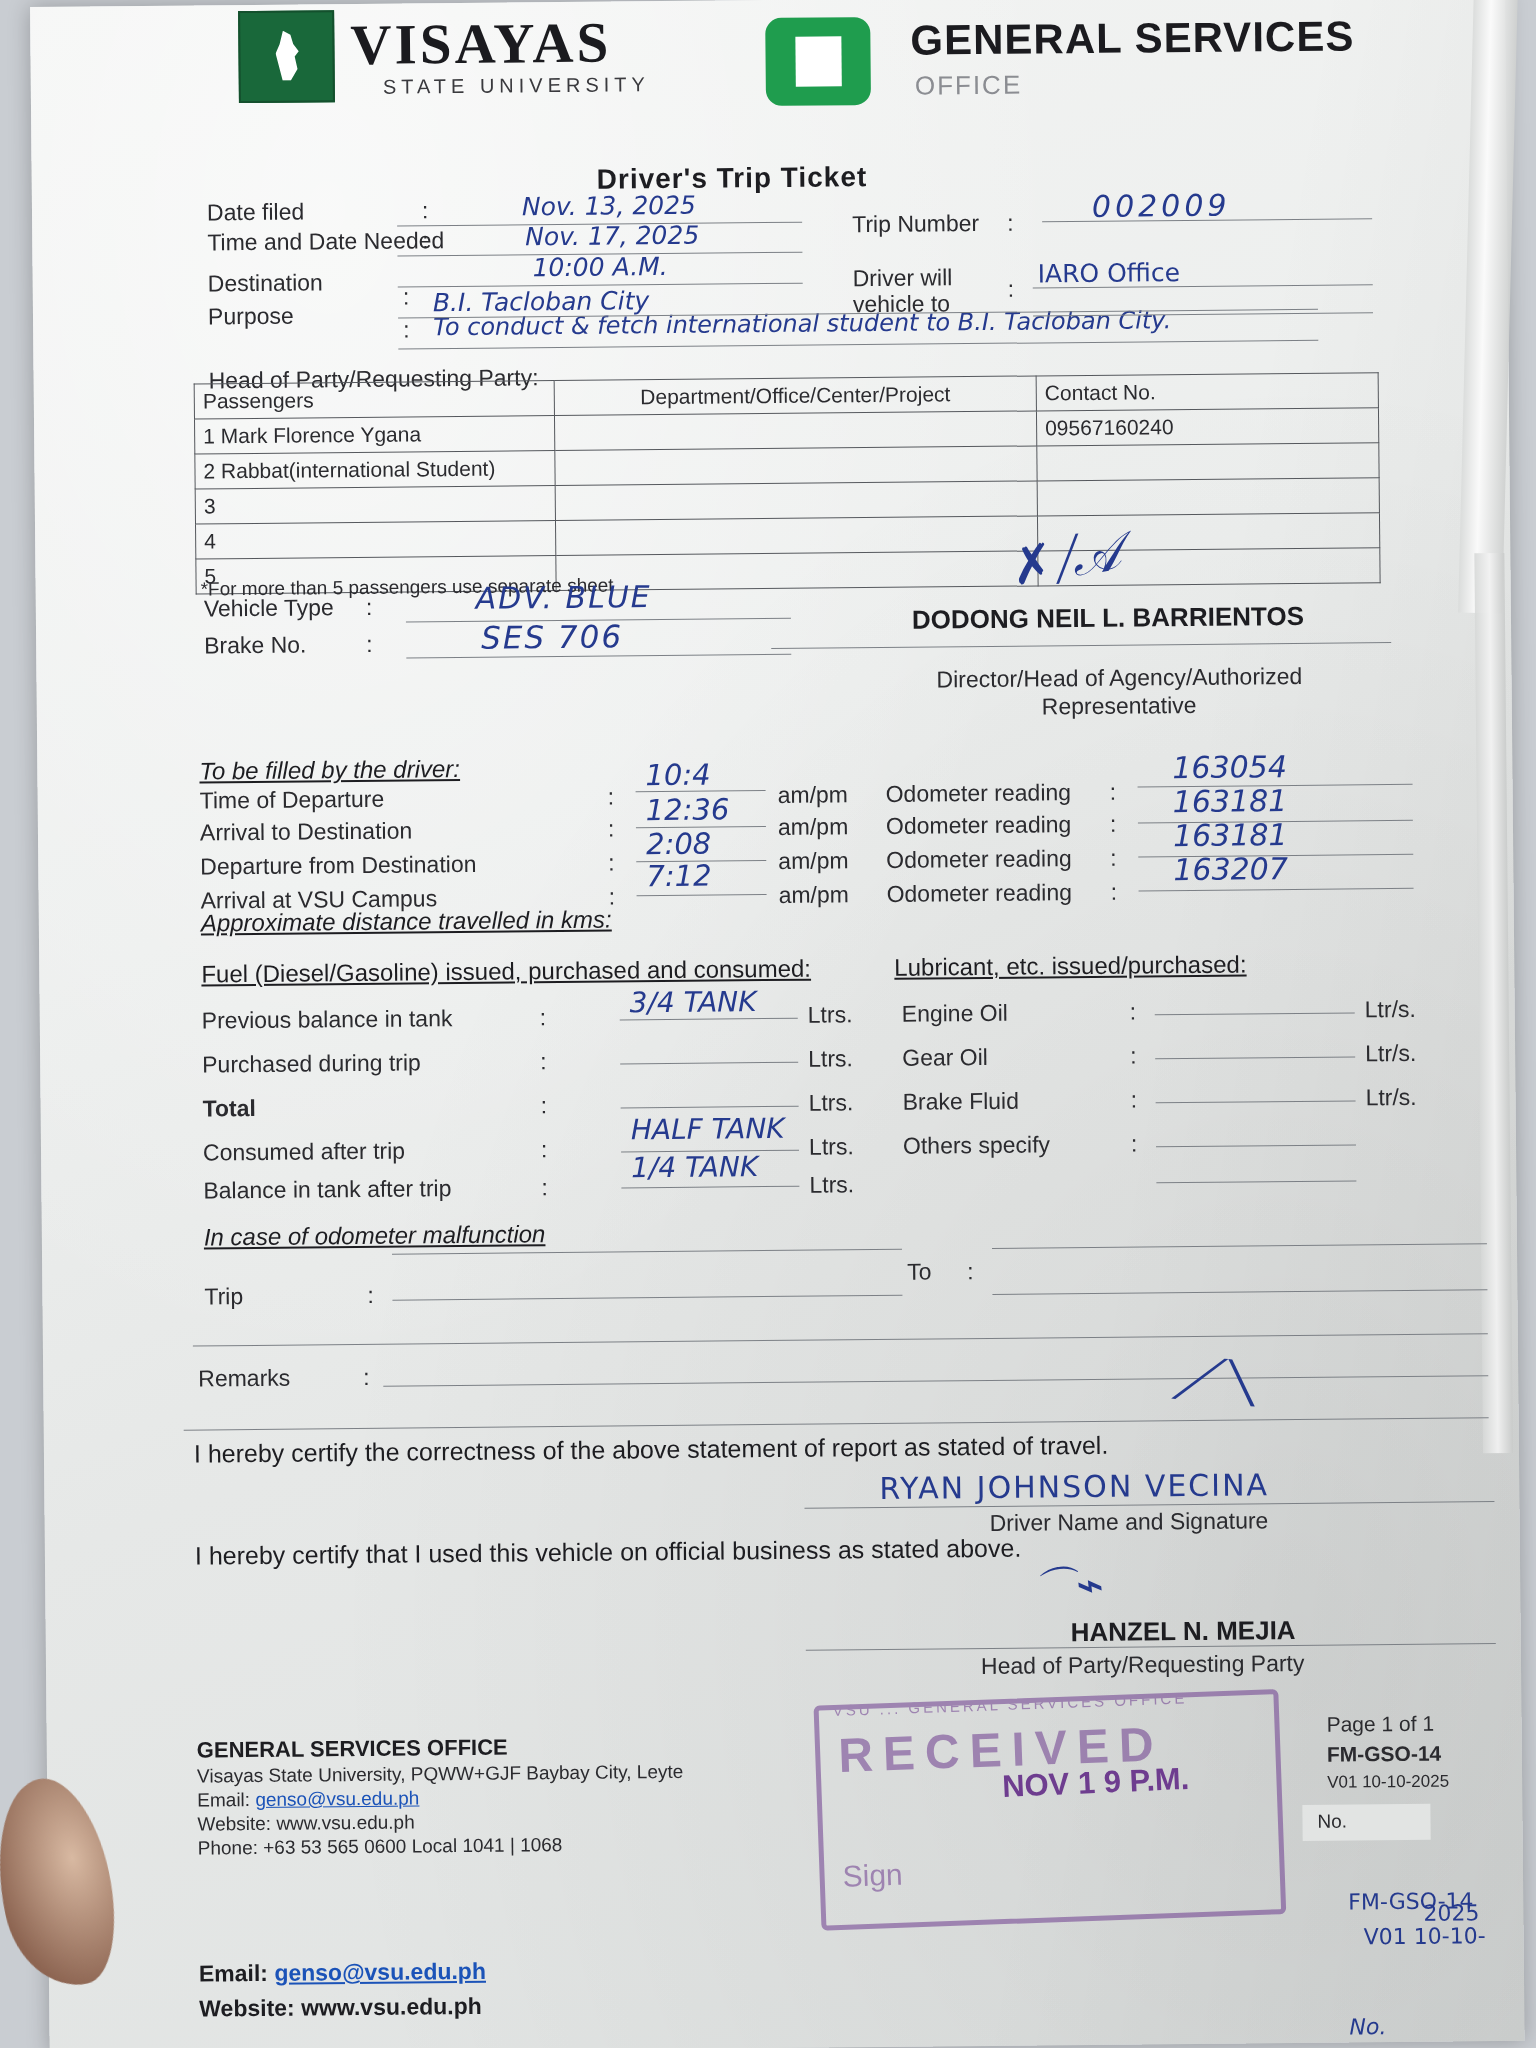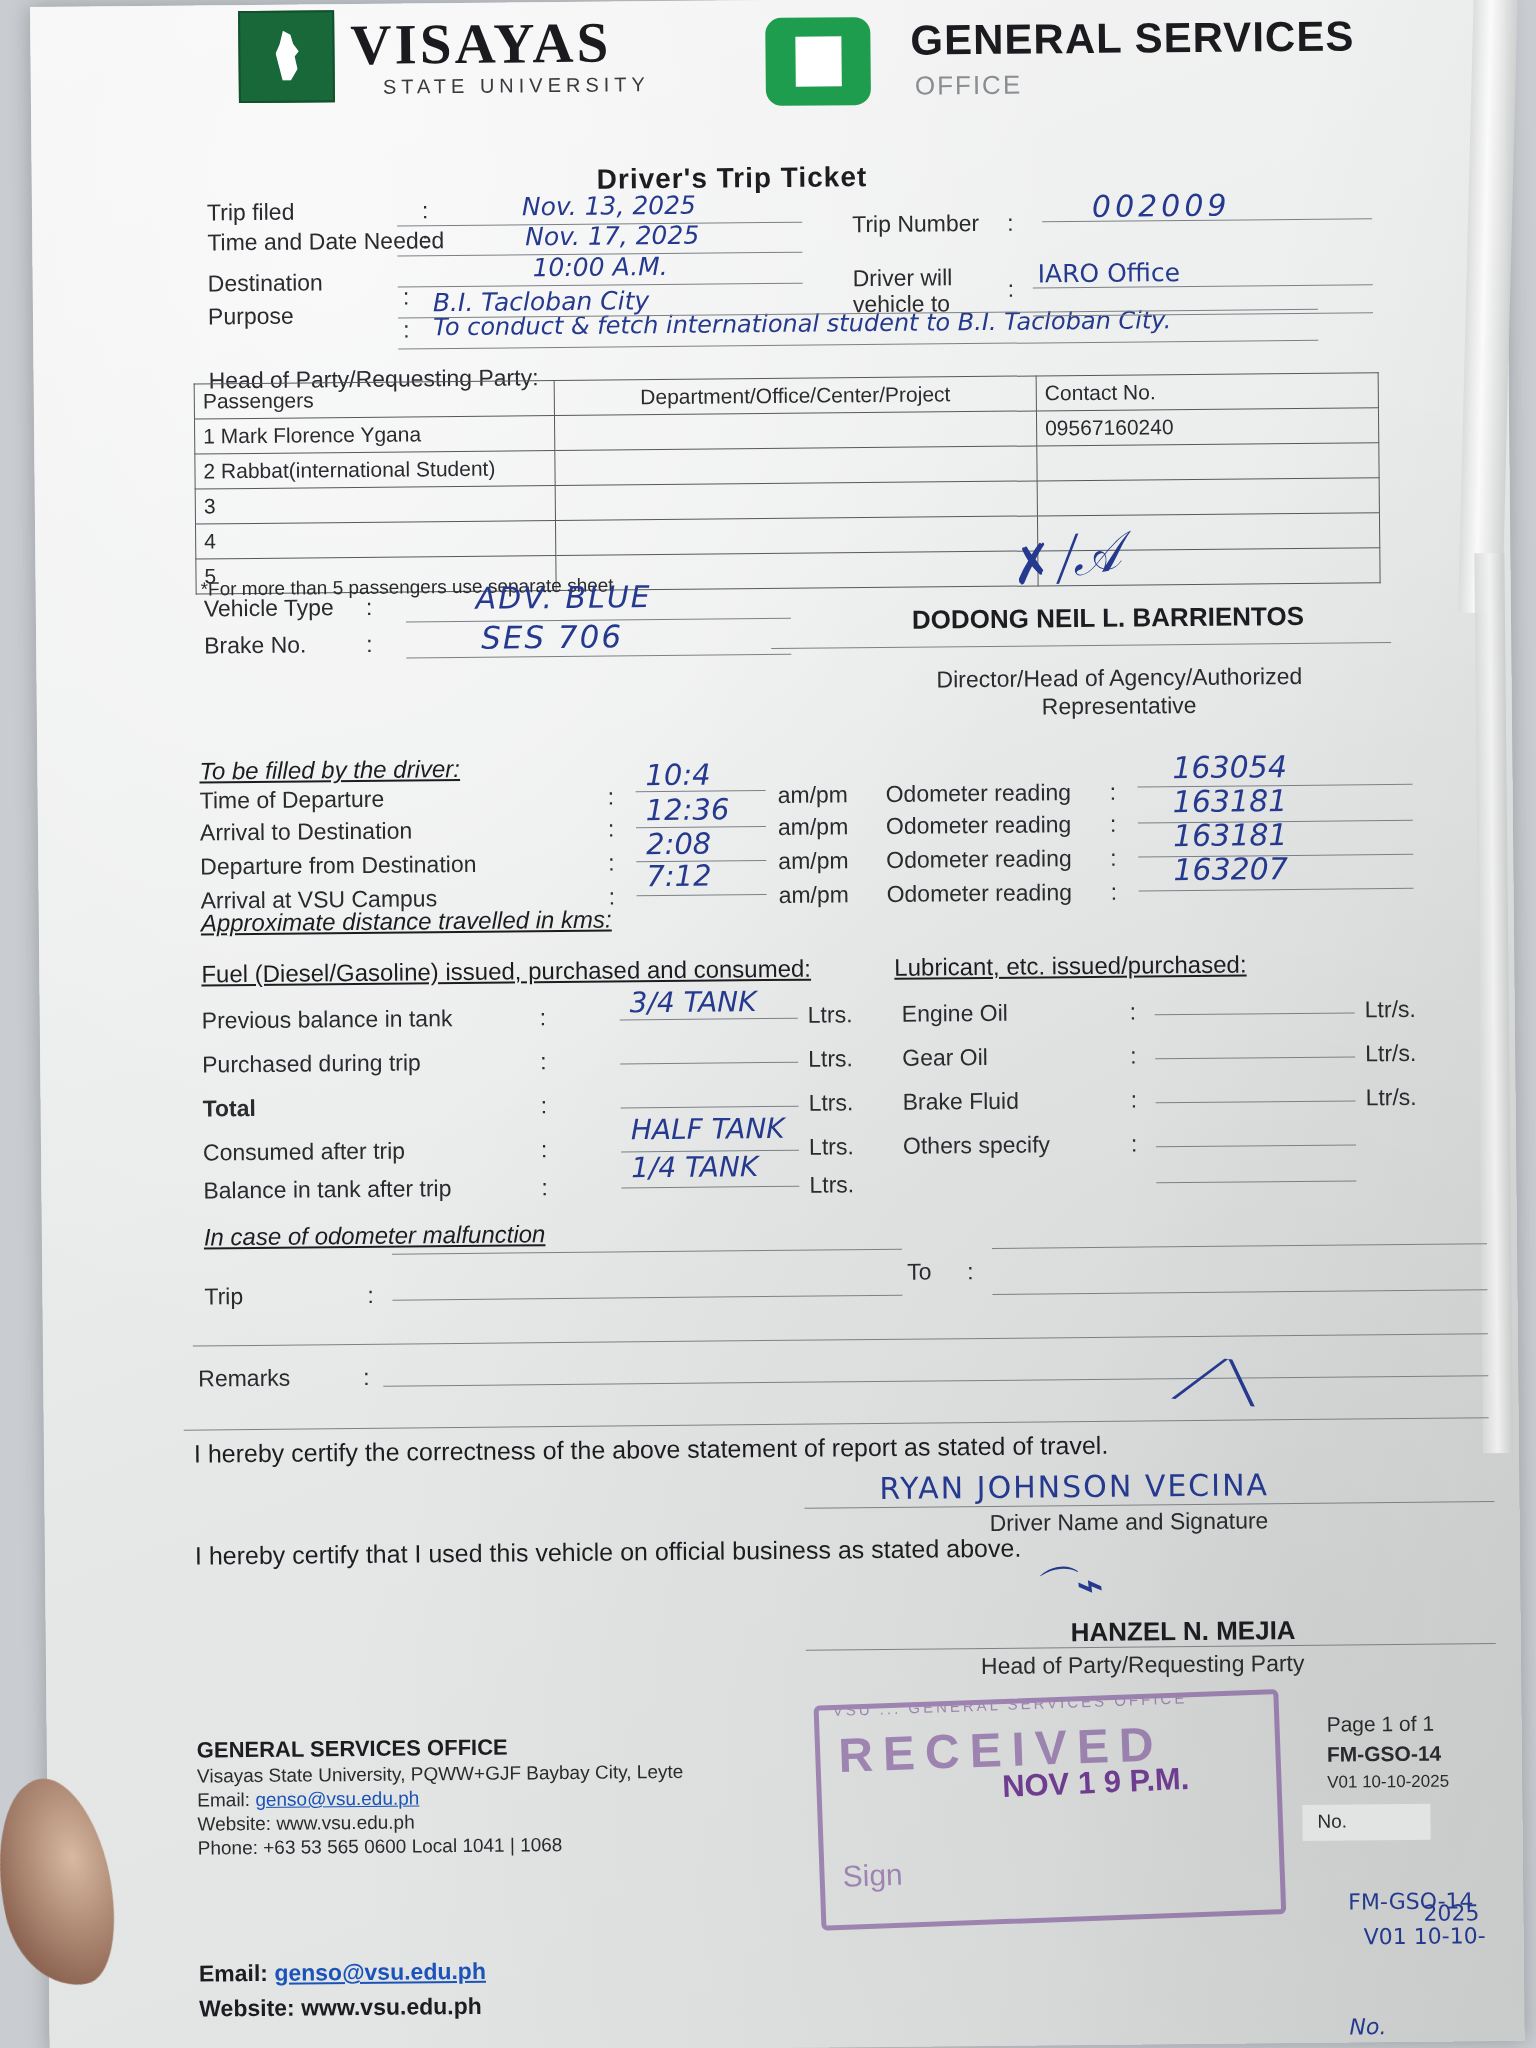--- a/index.html
+++ b/index.html
@@ -105,21 +105,21 @@
     <div class="vword">VISAYAS</div>
     <div class="vsub">STATE UNIVERSITY</div>
     <div class="gslogo">
         <div class="bldg"></div>
       </div>
     <div class="gsword">GENERAL SERVICES</div>
     <div class="gssub">OFFICE</div>
 
     <div class="ttl">Driver's  Trip  Ticket</div>
 
-    <div class="t lbl" style="left:175px;top:194px;">Trip filed</div>
+    <div class="t lbl" style="left:175px;top:194px;">Date filed</div>
     <div class="t lbl" style="left:390px;top:194px;">:</div>
     <div class="t hand" style="left:490px;top:190px;font-size:25px;">Nov. 13, 2025</div>
     <div class="u" style="left:365px;top:222px;width:405px;"></div>
 
     <div class="t lbl" style="left:175px;top:224px;">Time and Date Needed</div>
     <div class="t lbl" style="left:390px;top:224px;">:</div>
     <div class="t hand" style="left:493px;top:220px;font-size:25px;">Nov. 17, 2025</div>
     <div class="u" style="left:365px;top:252px;width:405px;"></div>
     <div class="t hand" style="left:500px;top:251px;font-size:25px;">10:00 A.M.</div>
 

